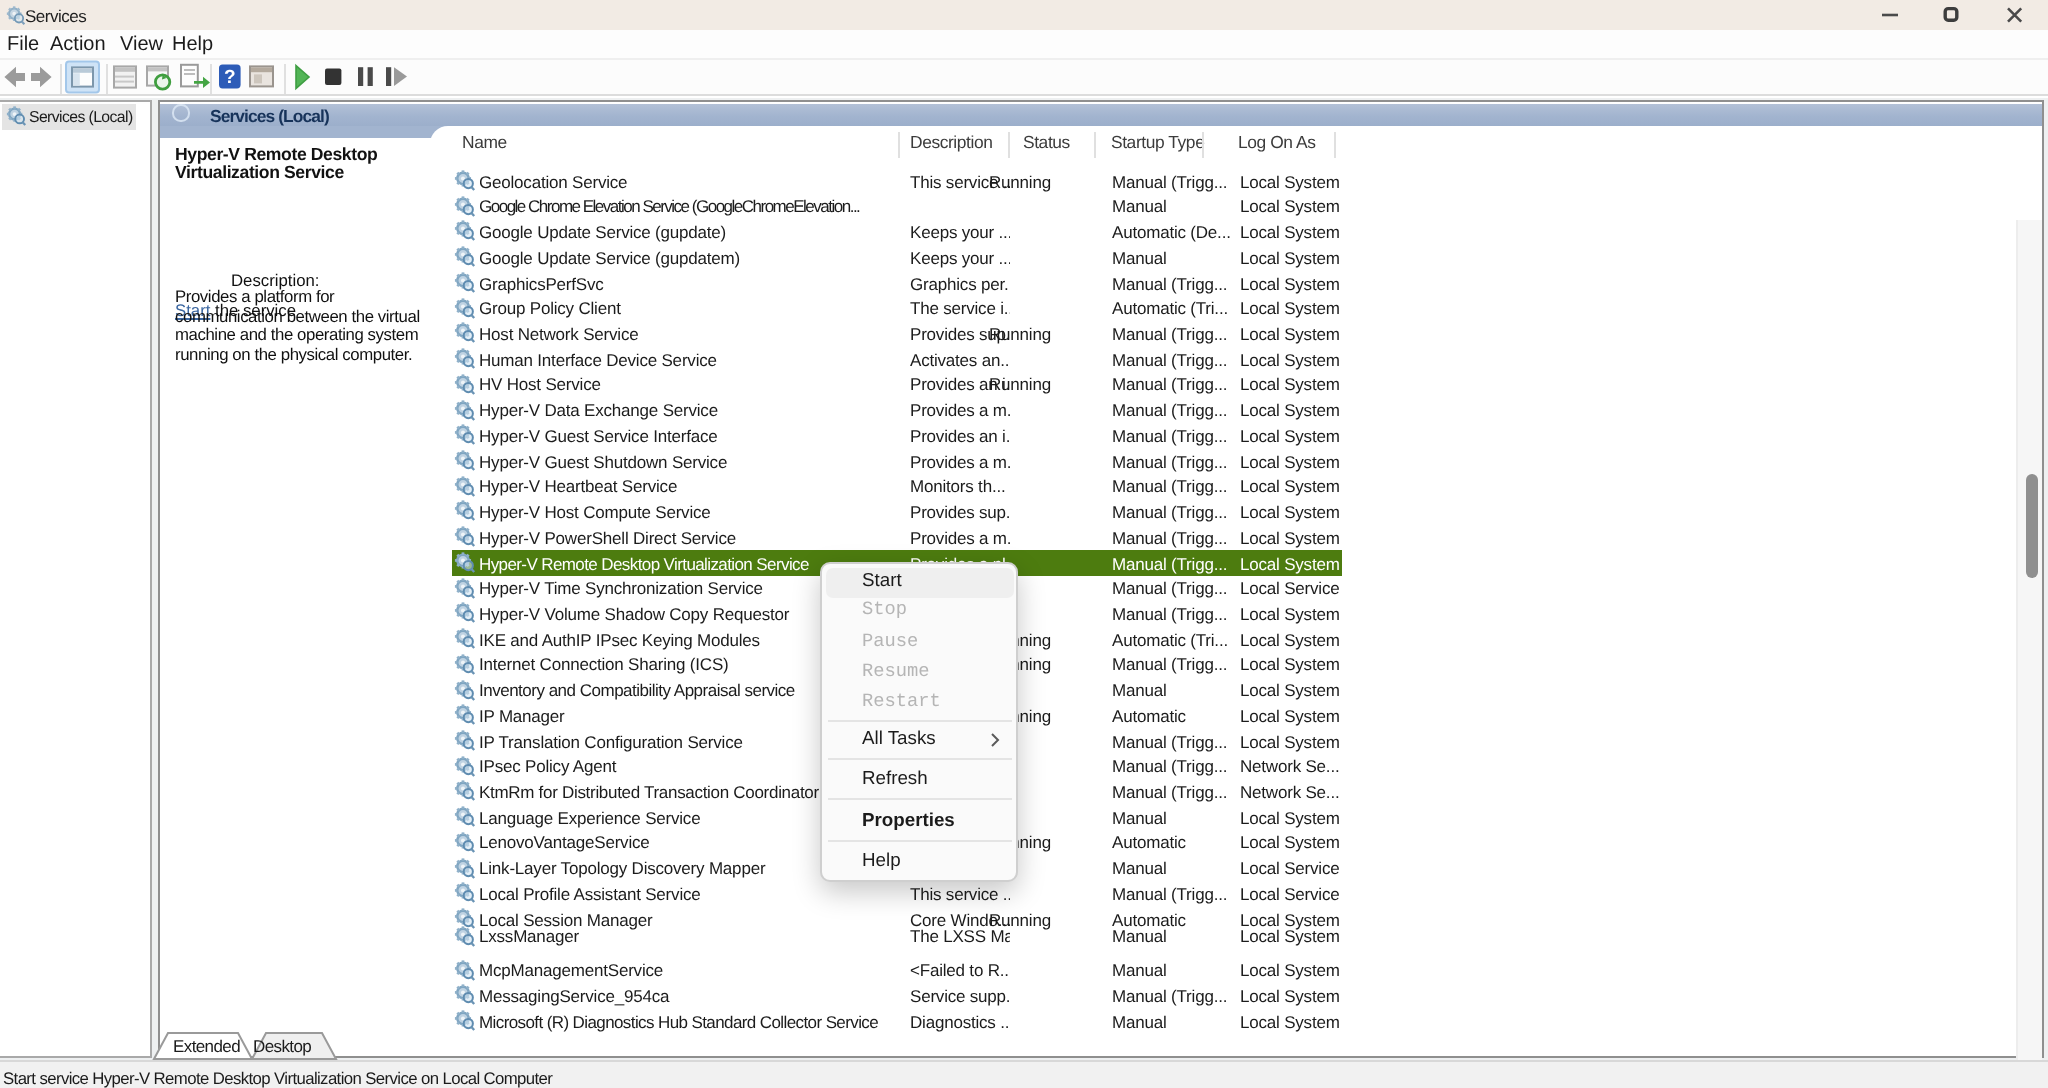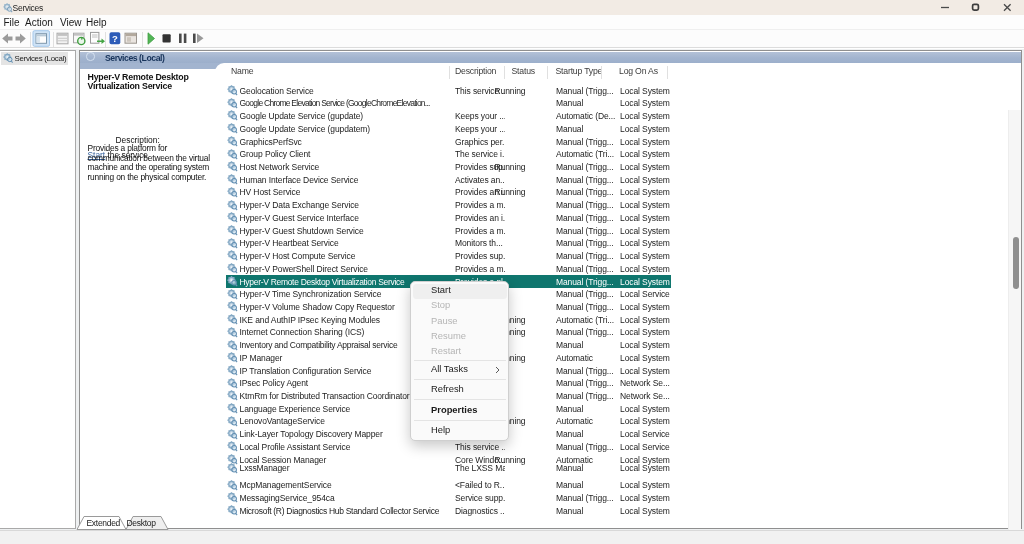--- a/index.html
+++ b/index.html
@@ -56,39 +56,39 @@
 
 
 .row { position:absolute; left:225.5px; width:445.5px; height:12.727px; font-size:8.5px; color:#1c1c1c; letter-spacing:-0.1px; }
 .row span { position:absolute; top:1.4px; white-space:nowrap; overflow:hidden; }
 .gico { position:absolute; left:1.5px; top:0.8px; width:11px; height:11px; }
 .cn { left:14px; width:214px; }
 .cd { left:229.5px; width:50px; }
 .cs { left:269px; width:40px; }
 .ct { left:330.5px; width:60px; }
 .cl { left:394.5px; width:51px; }
-.sel { background:#0f766e; color:#fff; }
+.sel { background:#4d7c0f; color:#fff; }
 
 
 #sbar { position:absolute; left:1007.5px; top:61.5px; width:13.5px; height:454.5px; background:#f6f6f6;
   border-left:1px solid #ededed; }
 #sthumb { position:absolute; left:4px; top:126.5px; width:6px; height:52.5px; background:#8f8f8f; border-radius:3px; }
 .tabtxt { position:absolute; top:2.2px; font-size:8.5px; letter-spacing:-0.3px; color:#1b1b1b; }
 
 
 #statusbar { position:absolute; left:0; top:530px; width:1024px; height:14px; background:#f1f1f1;
   border-top:1px solid #d8d8d8; }
 #statustxt { position:absolute; left:1.5px; top:533.8px; font-size:8.4px; letter-spacing:-0.3px; color:#1b1b1b; }
 
 
 #cmenu { position:absolute; left:409.5px; top:280.5px; width:99px; height:160.5px; background:#fafafa;
   border:1px solid #cfcfcf; border-radius:5px; box-shadow:0 5px 14px rgba(0,0,0,0.22);
   font-size:9.4px; color:#1b1b1b; }
 .mi { position:absolute; left:20.5px; white-space:nowrap; }
-.dis { color:#b5b5b5; }
+.dis { color:#b5b5b5;font-family:Liberation Mono, monospace; }
 .msep { position:absolute; left:3.5px; width:92px; height:1px; background:#e4e4e4; }
 #mihl { position:absolute; left:2.5px; top:2.5px; width:94px; height:14.5px; background:#efefef; border-radius:3.5px; }
 </style>
 </head>
 <body>
 <div id="stage">
 
 <svg width="0" height="0" style="position:absolute">
 <defs>
 <g id="gear">
@@ -562,20 +562,21 @@
 
   <svg class="abs" style="left:60px;top:467.5px" width="130" height="14" viewBox="0 0 130 14">
     <path d="M17 13.5 L24 0.5 L59 0.5 L66 13.5 Z" fill="#ffffff" stroke="#9a9a9a" stroke-width="1"></path>
     <path d="M66 13.5 L73 0.5 L101 0.5 L108 13.5 Z" fill="#efefef" stroke="#9a9a9a" stroke-width="1"></path>
   </svg>
   <div class="tabtxt" style="left:86.5px;top:469.3px">Extended</div>
   <div class="tabtxt" style="left:126.5px;top:469.3px">Desktop</div>
 </div>
 
 <div id="statusbar"></div>
+<div id="statustxt">Start service Hyper-V Remote Desktop Virtualization Service on Local Computer</div>
 
 <div id="cmenu">
   <div id="mihl"></div>
   <div class="mi" style="top:2.3px">Start</div>
   <div class="mi dis" style="top:17.8px">Stop</div>
   <div class="mi dis" style="top:33.6px">Pause</div>
   <div class="mi dis" style="top:48.5px">Resume</div>
   <div class="mi dis" style="top:63.7px">Restart</div>
   <div class="msep" style="top:78.1px"></div>
   <div class="mi" style="top:81.3px">All Tasks</div>

